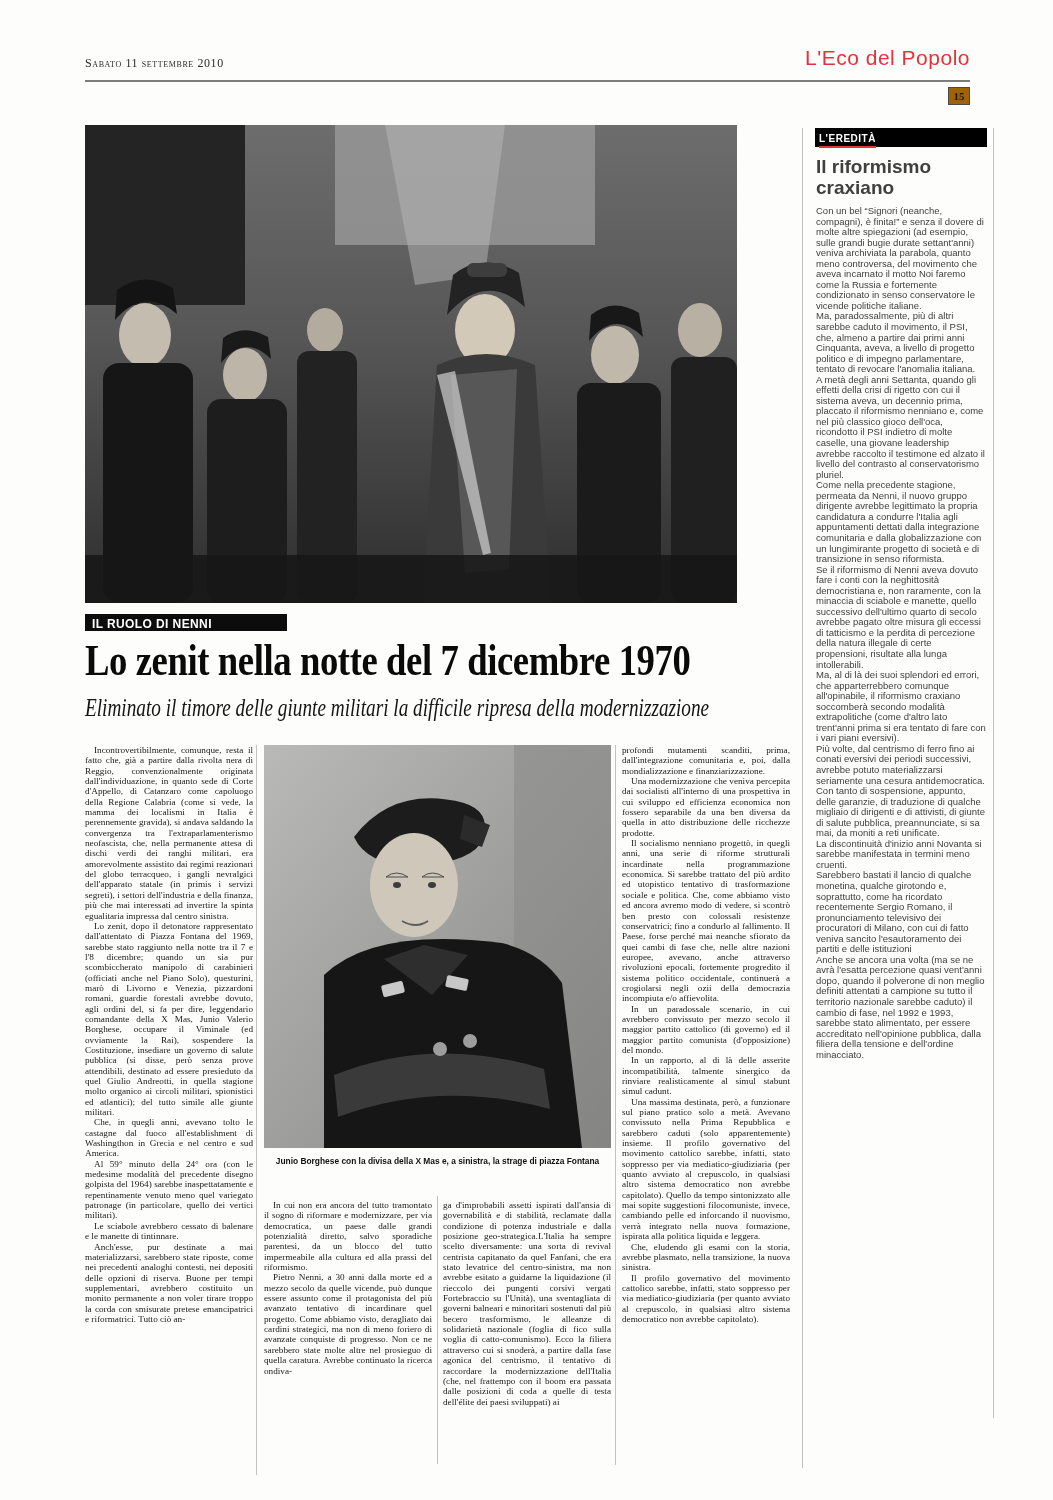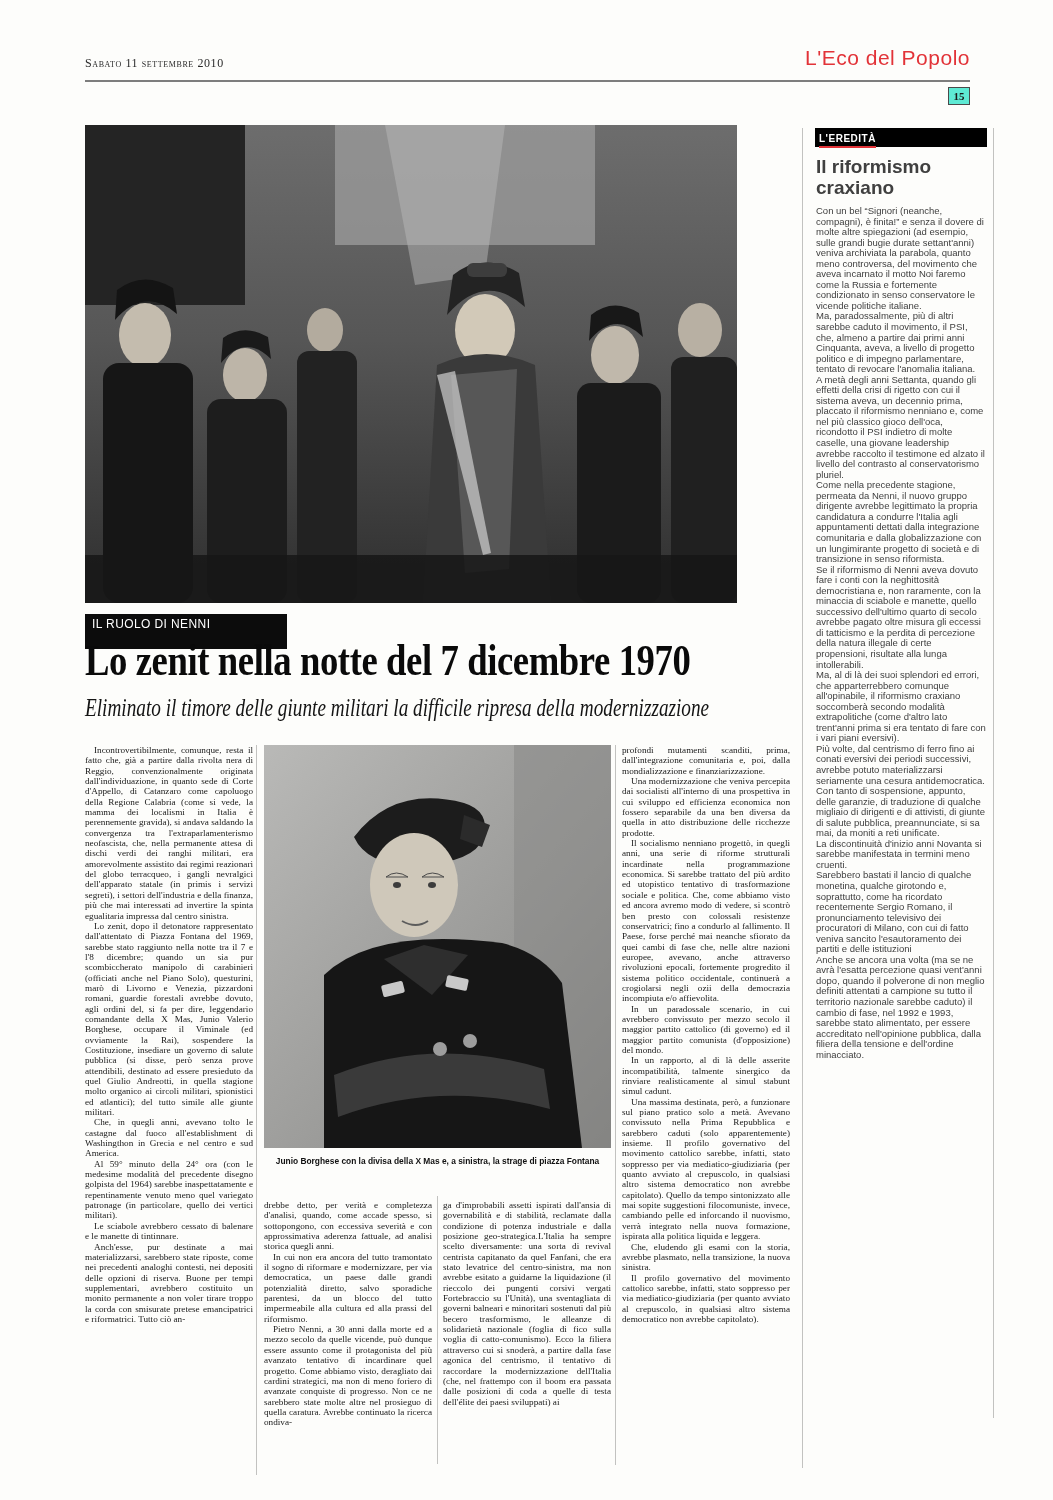--- a/index.html
+++ b/index.html
@@ -5,28 +5,28 @@
   html,body{margin:0;padding:0;background:#e9e9e7;}
   .page{position:relative;width:1053px;height:1500px;background:#fdfdfb;margin:0 auto;
         font-family:"Liberation Serif",serif;color:#1a1a1a;overflow:hidden;}
   
   .date{position:absolute;left:85px;top:56px;font-variant:small-caps;font-size:12px;
         letter-spacing:.6px;color:#2a2a2a;}
   .masthead{position:absolute;right:83px;top:46px;font-family:"Liberation Sans",sans-serif;
         font-size:21px;color:var(--red);letter-spacing:.5px;}
   .header-rule{position:absolute;left:85px;top:80px;width:885px;height:2px;background:#7d7d7d;}
   .pagenum{position:absolute;right:83px;top:87px;width:20px;height:16px;border:1px solid #4a4a4a;
-        text-align:center;font-weight:bold;font-size:11px;line-height:16px;background:#5eead4;}
+        text-align:center;font-weight:bold;font-size:11px;line-height:16px;background:#a16207;}
   
   .photo-top{position:absolute;left:85px;top:125px;width:652px;height:478px;}
   .photo-portrait{position:absolute;left:264px;top:745px;width:347px;height:403px;}
   .photo-top svg,.photo-portrait svg{display:block;}
   
-  .kicker{position:absolute;left:85px;top:614px;width:195px;height:35px;background:#0c0c0c;
-        color:#fff;font-family:"Liberation Sans",sans-serif;font-weight:normal;font-size:12px;
+  .kicker{position:absolute;left:85px;top:614px;width:195px;height:17px;background:#0c0c0c;
+        color:#fff;font-family:"Liberation Sans",sans-serif;font-weight:bold;font-size:12px;
         line-height:21px;padding-left:7px;letter-spacing:.4px;}
   .headline{position:absolute;left:85px;top:634px;width:862px;font-weight:bold;font-size:45px;
         letter-spacing:-.5px;color:#0a0a0a;transform:scaleX(.815);transform-origin:0 0;white-space:nowrap;}
   .subtitle{position:absolute;left:85px;top:694px;width:925px;font-style:italic;font-size:25px;
         color:#141414;transform:scaleX(.77);transform-origin:0 0;white-space:nowrap;}
   
   .col{position:absolute;width:168px;text-align:justify;font-size:9.2px;line-height:10.35px;
         color:#191919;hyphens:auto;}
   .col p{margin:0;text-indent:9px;}
   .col p.cont{text-indent:0;}
@@ -159,21 +159,20 @@
 
   <div class="col col1">
     <p>Incontrovertibilmente, comunque, resta il fatto che, già a partire dalla rivolta nera di Reggio, convenzionalmente originata dall'individuazione, in quanto sede di Corte d'Appello, di Catanzaro come capoluogo della Regione Calabria (come si vede, la mamma dei localismi in Italia è perennemente gravida), si andava saldando la convergenza tra l'extraparlamenterismo neofascista, che, nella permanente attesa di dischi verdi dei ranghi militari, era amorevolmente assistito dai regimi reazionari del globo terracqueo, i gangli nevralgici dell'apparato statale (in primis i servizi segreti), i settori dell'industria e della finanza, più che mai interessati ad invertire la spinta egualitaria impressa dal centro sinistra.</p>
     <p>Lo zenit, dopo il detonatore rappresentato dall'attentato di Piazza Fontana del 1969, sarebbe stato raggiunto nella notte tra il 7 e l'8 dicembre; quando un sia pur scombiccherato manipolo di carabinieri (officiati anche nel Piano Solo), questurini, marò di Livorno e Venezia, pizzardoni romani, guardie forestali avrebbe dovuto, agli ordini del, si fa per dire, leggendario comandante della X Mas, Junio Valerio Borghese, occupare il Viminale (ed ovviamente la Rai), sospendere la Costituzione, insediare un governo di salute pubblica (si disse, però senza prove attendibili, destinato ad essere presieduto da quel Giulio Andreotti, in quella stagione molto organico ai circoli militari, spionistici ed atlantici); del tutto simile alle giunte militari.</p>
     <p>Che, in quegli anni, avevano tolto le castagne dal fuoco all'establishment di Washingthon in Grecia e nel centro e sud America.</p>
     <p>Al 59° minuto della 24° ora (con le medesime modalità del precedente disegno golpista del 1964) sarebbe inaspettatamente e repentinamente venuto meno quel variegato patronage (in particolare, quello dei vertici militari).</p>
     <p>Le sciabole avrebbero cessato di balenare e le manette di tintinnare.</p>
     <p>Anch'esse, pur destinate a mai materializzarsi, sarebbero state riposte, come nei precedenti analoghi contesti, nei depositi delle opzioni di riserva. Buone per tempi supplementari, avrebbero costituito un monito permanente a non voler tirare troppo la corda con smisurate pretese emancipatrici e riformatrici. Tutto ciò an-</p>
   </div>
   <div class="col col2">
-    <p class="cont">drebbe detto, per verità e completezza d'analisi, quando, come accade spesso, si sottopongono, con eccessiva severità e con approssimativa aderenza fattuale, ad analisi storica quegli anni.</p>
     <p>In cui non era ancora del tutto tramontato il sogno di riformare e modernizzare, per via democratica, un paese dalle grandi potenzialità diretto, salvo sporadiche parentesi, da un blocco del tutto impermeabile alla cultura ed alla prassi del riformismo.</p>
     <p>Pietro Nenni, a 30 anni dalla morte ed a mezzo secolo da quelle vicende, può dunque essere assunto come il protagonista del più avanzato tentativo di incardinare quel progetto. Come abbiamo visto, deragliato dai cardini strategici, ma non di meno foriero di avanzate conquiste di progresso. Non ce ne sarebbero state molte altre nel prosieguo di quella caratura. Avrebbe continuato la ricerca ondiva-</p>
   </div>
   <div class="col col3">
     <p class="cont">ga d'improbabili assetti ispirati dall'ansia di governabilità e di stabilità, reclamate dalla condizione di potenza industriale e dalla posizione geo-strategica.L'Italia ha sempre scelto diversamente: una sorta di revival centrista capitanato da quel Fanfani, che era stato levatrice del centro-sinistra, ma non avrebbe esitato a guidarne la liquidazione (il rieccolo dei pungenti corsivi vergati Fortebraccio su l'Unità), una sventagliata di governi balneari e minoritari sostenuti dal più becero trasformismo, le alleanze di solidarietà nazionale (foglia di fico sulla voglia di catto-comunismo). Ecco la filiera attraverso cui si snoderà, a partire dalla fase agonica del centrismo, il tentativo di raccordare la modernizzazione dell'Italia (che, nel frattempo con il boom era passata dalle posizioni di coda a quelle di testa dell'élite dei paesi sviluppati) ai</p>
   </div>
   <div class="col col4">
     <p class="cont">profondi mutamenti scanditi, prima, dall'integrazione comunitaria e, poi, dalla mondializzazione e finanziarizzazione.</p>
     <p>Una modernizzazione che veniva percepita dai socialisti all'interno di una prospettiva in cui sviluppo ed efficienza economica non fossero separabile da una ben diversa da quella in atto distribuzione delle ricchezze prodotte.</p>
     <p>Il socialismo nenniano progettò, in quegli anni, una serie di riforme strutturali incardinate nella programmazione economica. Si sarebbe trattato del più ardito ed utopistico tentativo di trasformazione sociale e politica. Che, come abbiamo visto ed ancora avremo modo di vedere, si scontrò ben presto con colossali resistenze conservatrici; fino a condurlo al fallimento. Il Paese, forse perché mai neanche sfiorato da quei cambi di fase che, nelle altre nazioni europee, avevano, anche attraverso rivoluzioni epocali, fortemente progredito il sistema politico occidentale, continuerà a crogiolarsi negli ozii della democrazia incompiuta e/o affievolita.</p>

